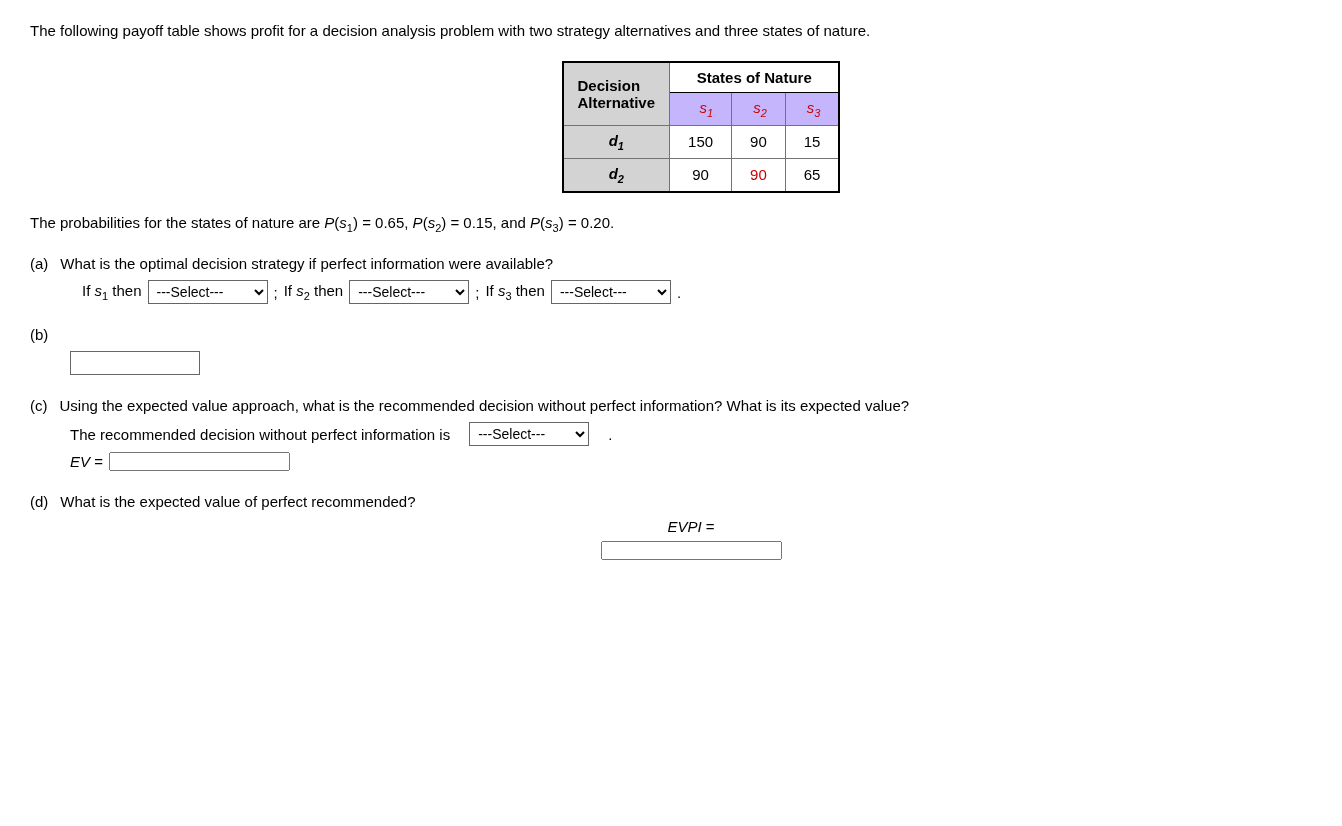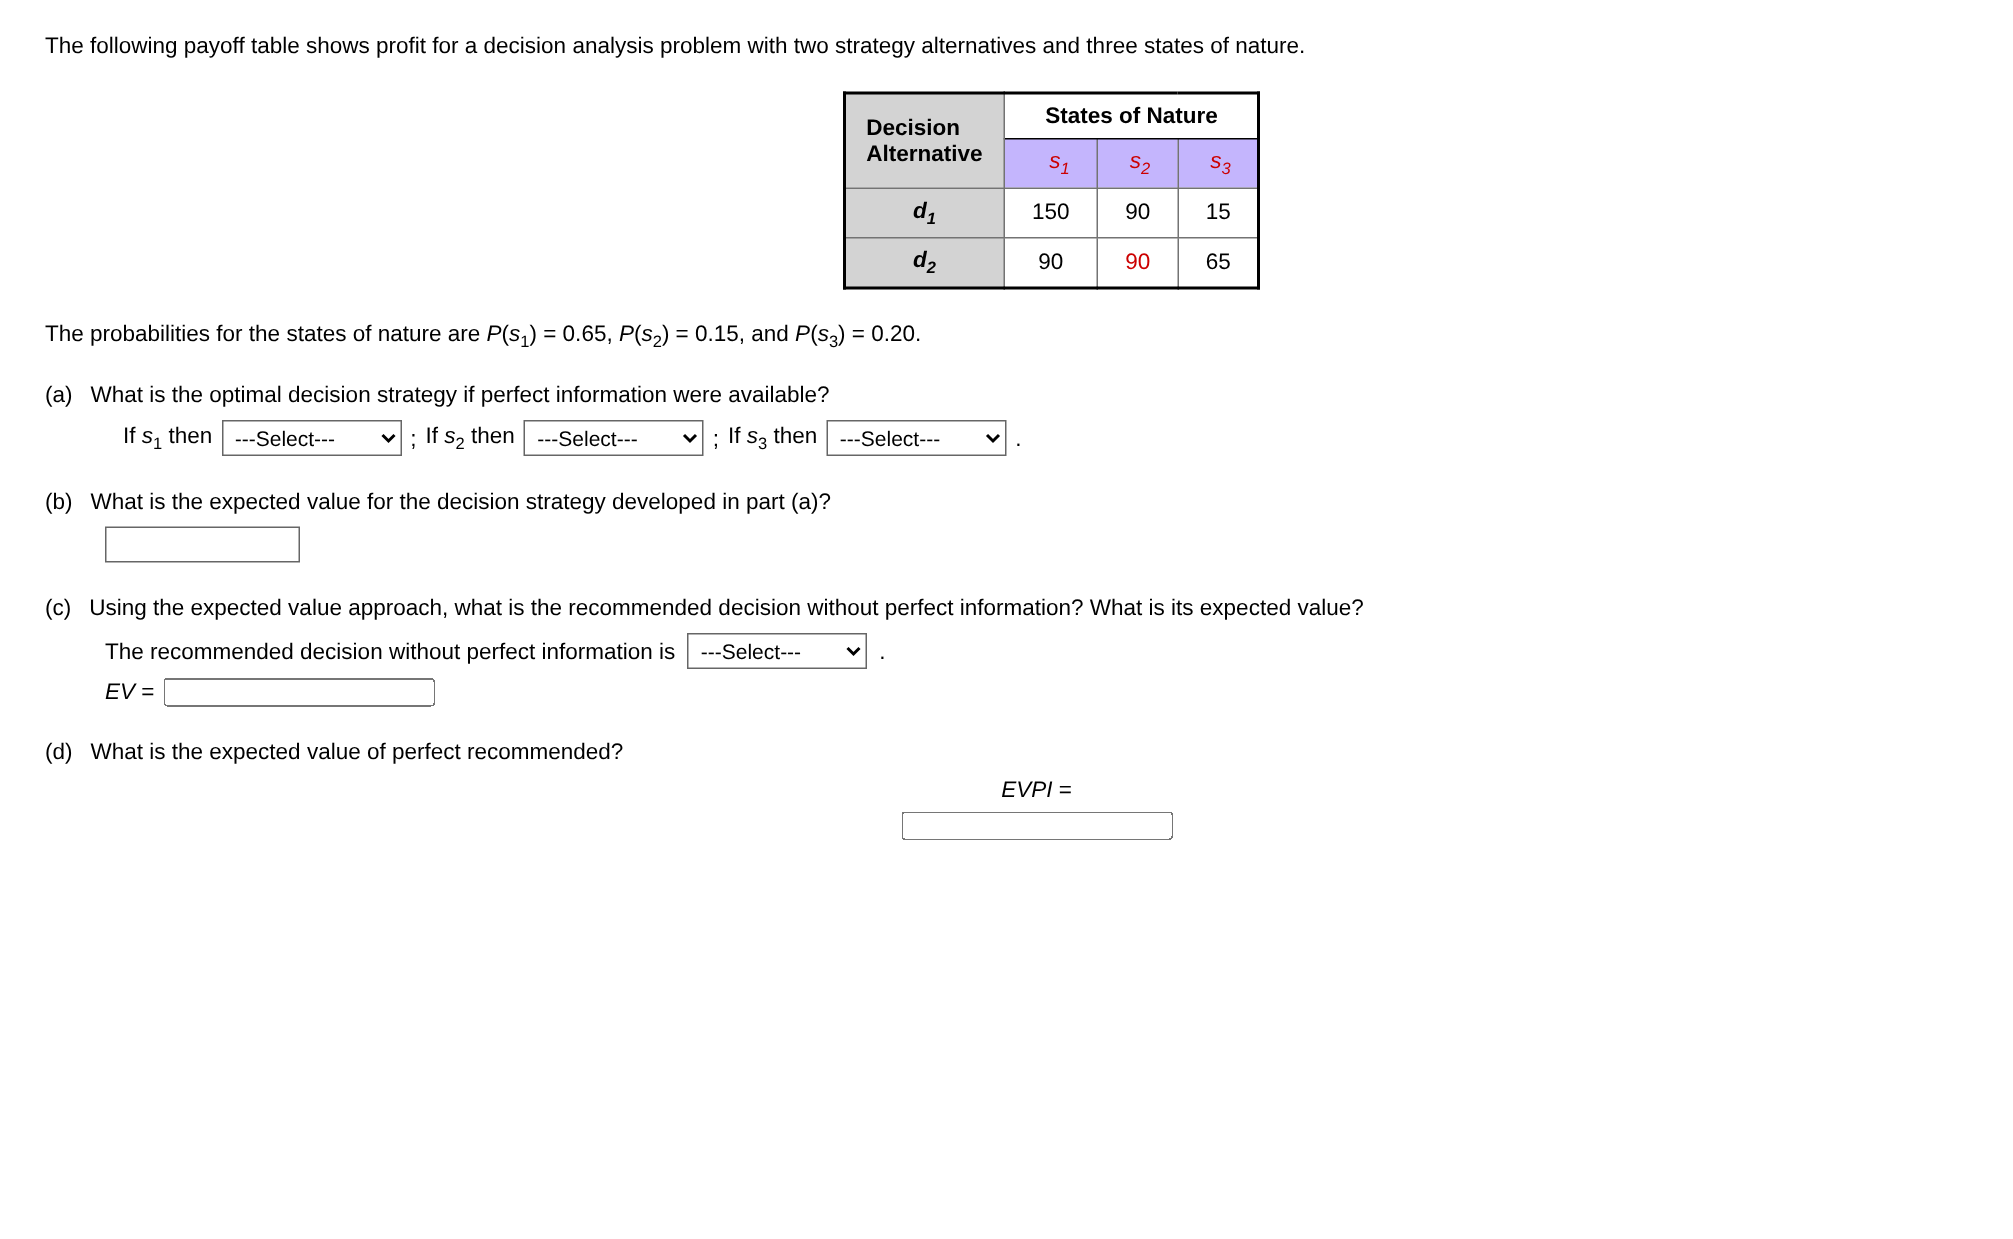--- a/index.html
+++ b/index.html
@@ -158,21 +158,21 @@
       margin-top: 4px;
       font-size: 15px;
       flex-direction: column;
     }
 
     .rec-line {
       margin-left: 40px;
       margin-top: 6px;
       display: flex;
       align-items: center;
-      gap: 8px;
+      gap: 19px;
       font-size: 15px;
       flex-wrap: wrap;
     }
 
     .rec-line select {
       font-size: 14px;
       padding: 2px 4px;
       border: 1px solid #666;
       background: #fff;
       min-width: 120px;
@@ -255,21 +255,20 @@
       <option>d₁</option>
       <option>d₂</option>
     </select>
     <span>.</span>
   </div>
 </div>
 
 <div class="question-block">
   <div class="question-label">
     <span class="question-part">(b)</span>
-    <span>What is the expected value for the decision strategy developed in part (a)?</span>
   </div>
   <div class="block-answer">
     <input type="text" placeholder="" style="">
   </div>
 </div>
 
 <div class="question-block">
   <div class="question-label">
     <span class="question-part">(c)</span>
     <span>Using the expected value approach, what is the recommended decision without perfect information? What is its expected value?</span>

